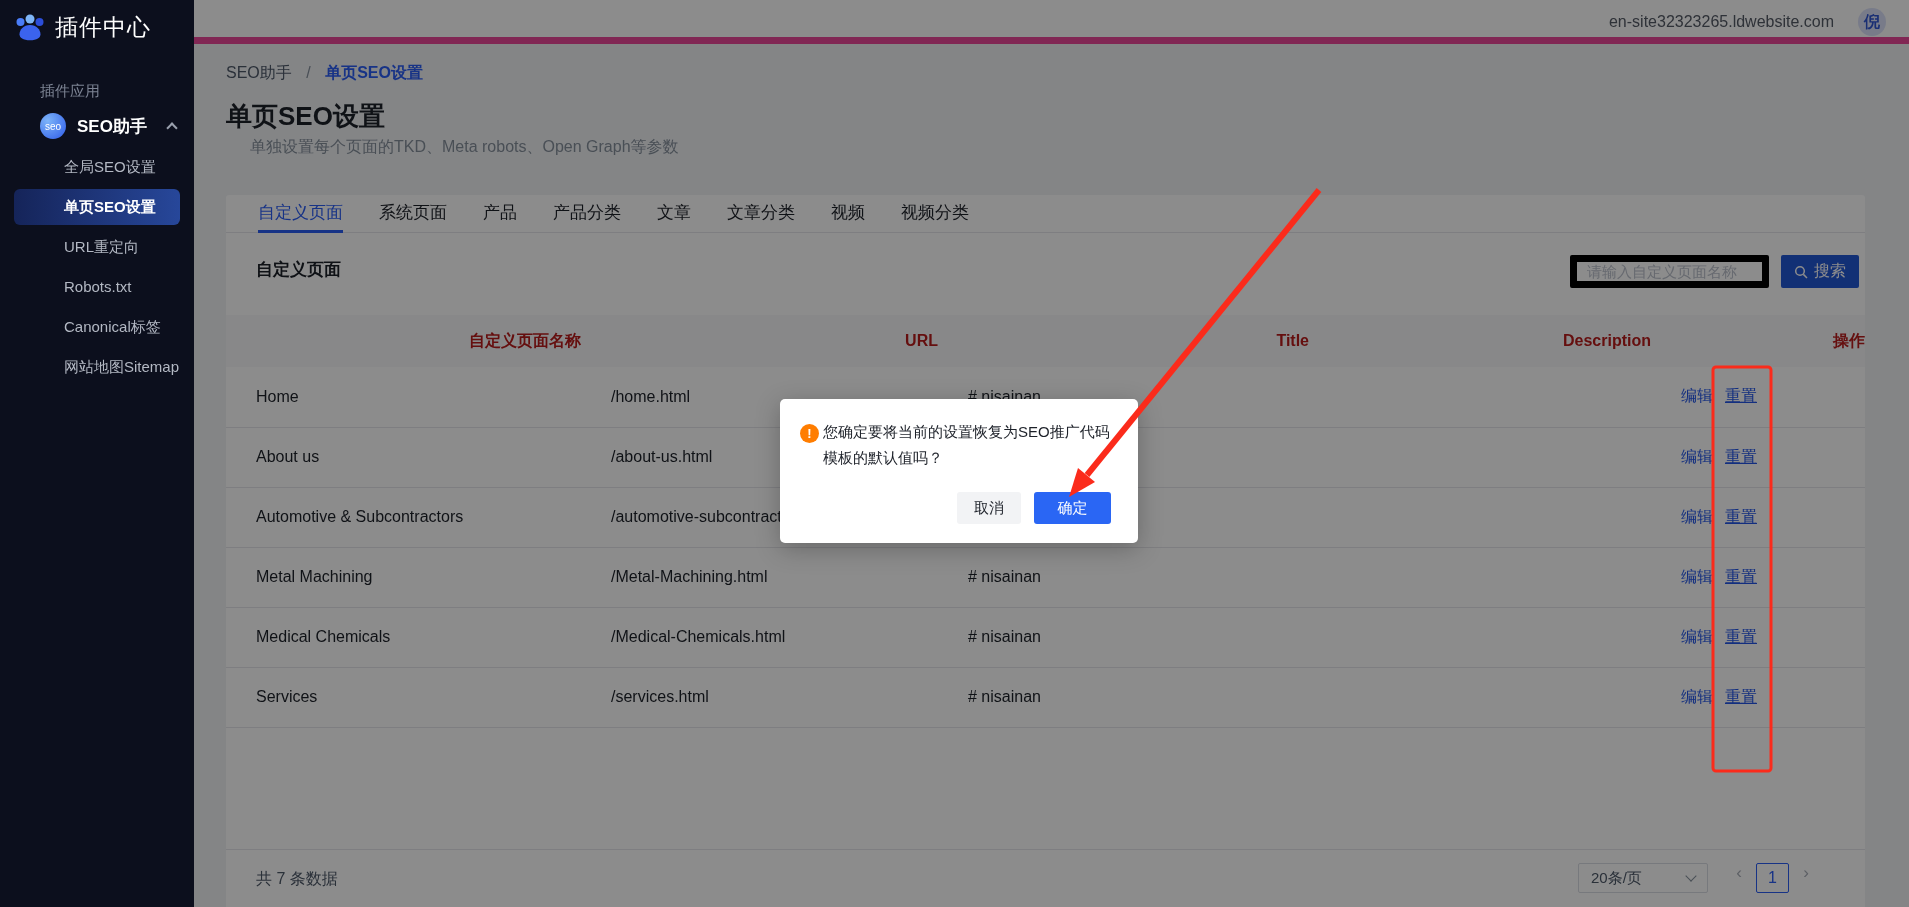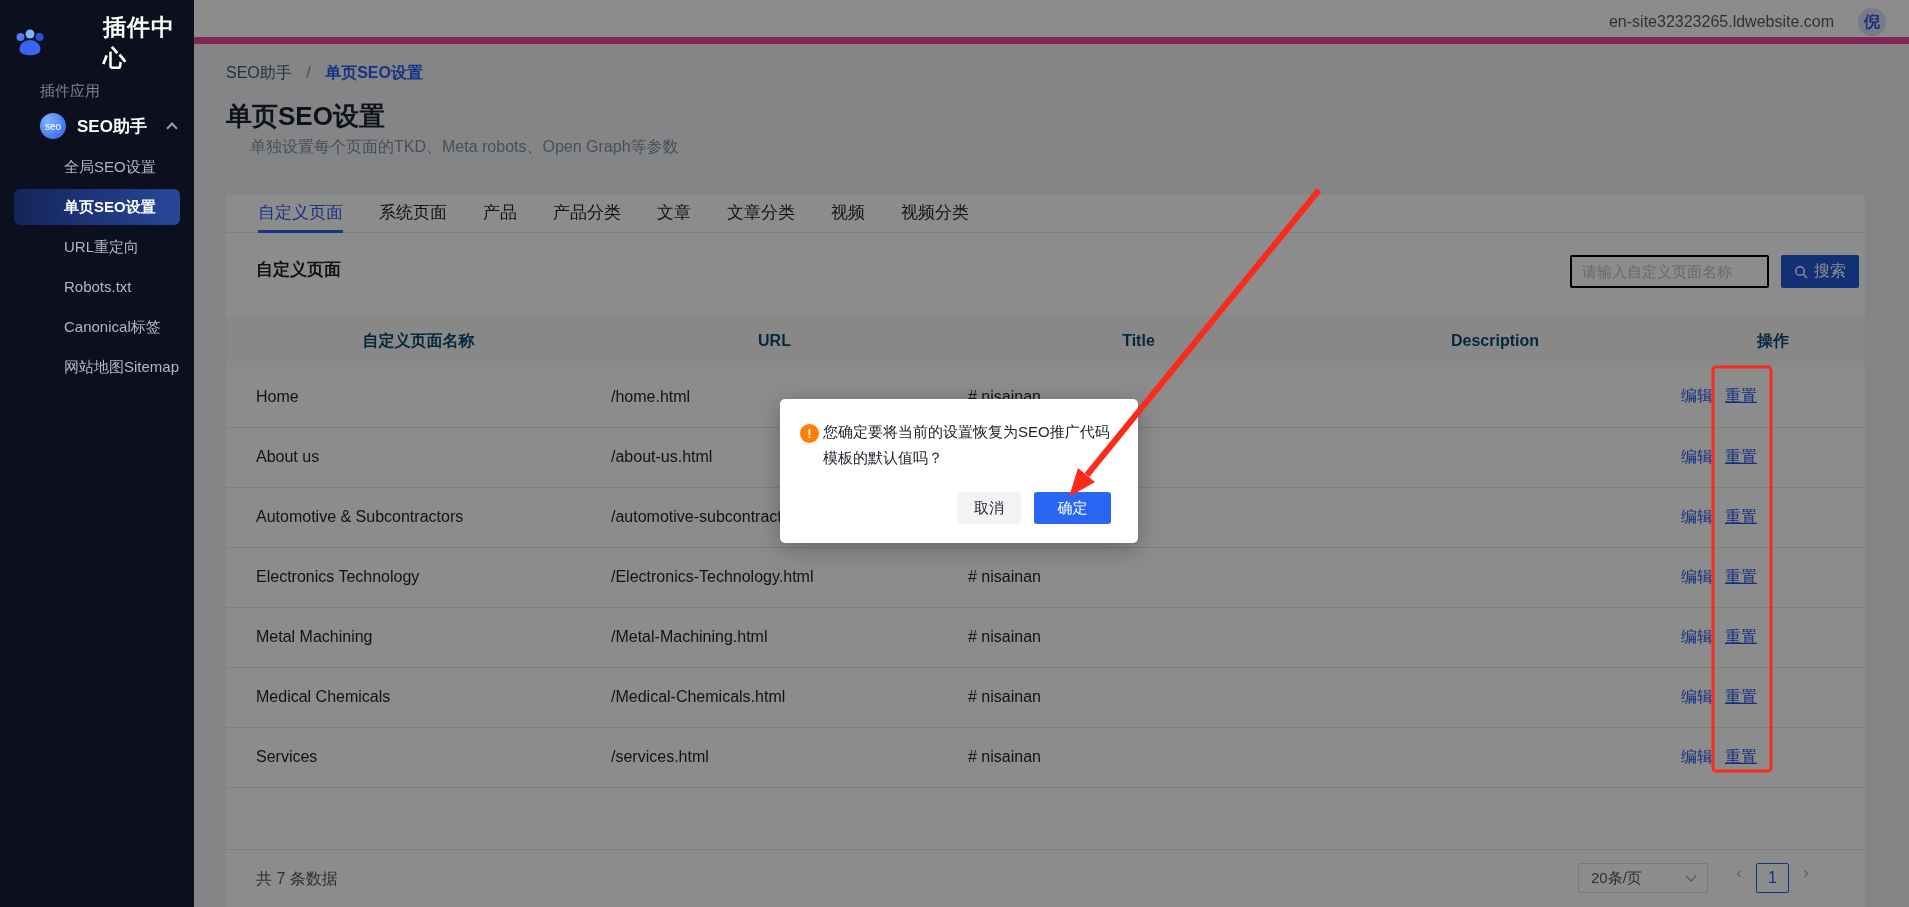--- a/index.html
+++ b/index.html
@@ -4,21 +4,21 @@
 <style>
   * { margin:0; padding:0; box-sizing:border-box; }
   html,body { width:1909px; height:907px; overflow:hidden;
     font-family:"Liberation Sans","DejaVu Sans",sans-serif; background:#f0f2f5; }
   .app { position:relative; width:1909px; height:907px; }
 
   
   .sidebar { position:absolute; left:0; top:0; width:194px; height:907px;
     background:#0c0f1d; z-index:60; }
   .logo-row { position:absolute; left:14px; top:12px; display:flex; align-items:center; gap:9px; }
-  .logo-row .logo-txt { color:#ffffff; font-size:23px; font-weight:bold; letter-spacing:1px;margin-left:48px; }
+  .logo-row .logo-txt { color:#ffffff; font-size:23px; font-weight:normal; letter-spacing:1px; }
   .side-section { position:absolute; left:40px; top:82px; color:#7d8494; font-size:15px; }
   .group-row { position:absolute; left:40px; top:112px; width:150px; height:28px;
     display:flex; align-items:center; }
   .seo-badge { width:26px; height:26px; border-radius:50%;
     background:radial-gradient(circle at 30% 30%, #7db4f9, #2e5be8); color:#fff;
     font-size:10px; display:flex; align-items:center; justify-content:center; }
   .group-label { color:#ffffff; font-size:17px; font-weight:600; margin-left:11px; flex:1; }
   .chev-up { width:8px; height:8px; border-left:2px solid #9aa0ad; border-top:2px solid #9aa0ad;
     transform:rotate(45deg); margin-right:14px; margin-top:4px; }
   .submenu { position:absolute; left:0; top:147px; width:194px; list-style:none; }
@@ -50,32 +50,32 @@
   .tabs { position:absolute; left:0; top:0; right:0; height:38px;
     border-bottom:1px solid #e5e6eb; display:flex; padding-left:14px; }
   .tab { font-size:17px; color:#1d2129; margin:0 18px; line-height:36px; cursor:pointer;
     position:relative; white-space:nowrap; }
   .tab.active { color:#2b5df5; }
   .tab.active::after { content:""; position:absolute; left:0; right:0; bottom:-1px; height:3px;
     background:#2b5df5; }
 
   .sec-title { position:absolute; left:30px; top:63px; font-size:17px; font-weight:bold; color:#1d2129; }
   .search-wrap { position:absolute; right:6px; top:60px; display:flex; }
-  .search-input { width:199px; height:33px; border:2px solid #000000; border-radius:2px;
+  .search-input { width:199px; height:33px; border:7px solid #000000; border-radius:2px;
     background:#fff; padding:0 10px; font-size:15px; color:#333;
     font-family:"Liberation Sans","DejaVu Sans",sans-serif; }
   .search-input::placeholder { color:#bcc1cc; }
   .search-btn { width:78px; height:33px; margin-left:12px; background:#2258d6; color:#fff;
     border:none; border-radius:2px; font-size:16px; display:flex; align-items:center;
     justify-content:center; gap:6px; cursor:pointer;
     font-family:"Liberation Sans","DejaVu Sans",sans-serif; }
 
   table.grid { position:absolute; left:0; top:120px; width:1639px; border-collapse:collapse; }
-  table.grid th { height:52px; background:#f7f8fa; text-align:center; padding-left:30px;
-    font-size:16px; color:#0c4a6e; font-weight:bold; }
+  table.grid th { height:52px; background:#f7f8fa; text-align:right; padding-left:30px;
+    font-size:16px; color:#b91c1c; font-weight:bold; }
   table.grid td { height:60px; padding-left:30px; font-size:16px; color:#1d2129;
     border-bottom:1px solid #e5e6eb; white-space:nowrap; overflow:hidden; }
   .lnk { color:#2456e8; font-size:16px; text-decoration:none; cursor:pointer; }
   .lnk.reset { margin-left:12px; text-decoration:underline; }
 
   .card-footer { position:absolute; left:0; right:0; top:654px; height:58px;
     border-top:1px solid #e5e6eb; }
   .total-txt { position:absolute; left:30px; top:0; height:58px; line-height:58px;
     font-size:16px; color:#4e5969; }
   .pager { position:absolute; right:46px; top:13px; display:flex; align-items:flex-start; }
@@ -217,27 +217,20 @@
               <td><a class="lnk">编辑</a><a class="lnk reset">重置</a></td>
             </tr>
             <tr>
               <td>Automotive &amp; Subcontractors</td>
               <td>/automotive-subcontractors.html</td>
               <td># nisainan</td>
               <td></td>
               <td><a class="lnk">编辑</a><a class="lnk reset">重置</a></td>
             </tr>
             <tr>
-              <td>Electronics Technology</td>
-              <td>/Electronics-Technology.html</td>
-              <td># nisainan</td>
-              <td></td>
-              <td><a class="lnk">编辑</a><a class="lnk reset">重置</a></td>
-            </tr>
-            <tr>
               <td>Metal Machining</td>
               <td>/Metal-Machining.html</td>
               <td># nisainan</td>
               <td></td>
               <td><a class="lnk">编辑</a><a class="lnk reset">重置</a></td>
             </tr>
             <tr>
               <td>Medical Chemicals</td>
               <td>/Medical-Chemicals.html</td>
               <td># nisainan</td>

